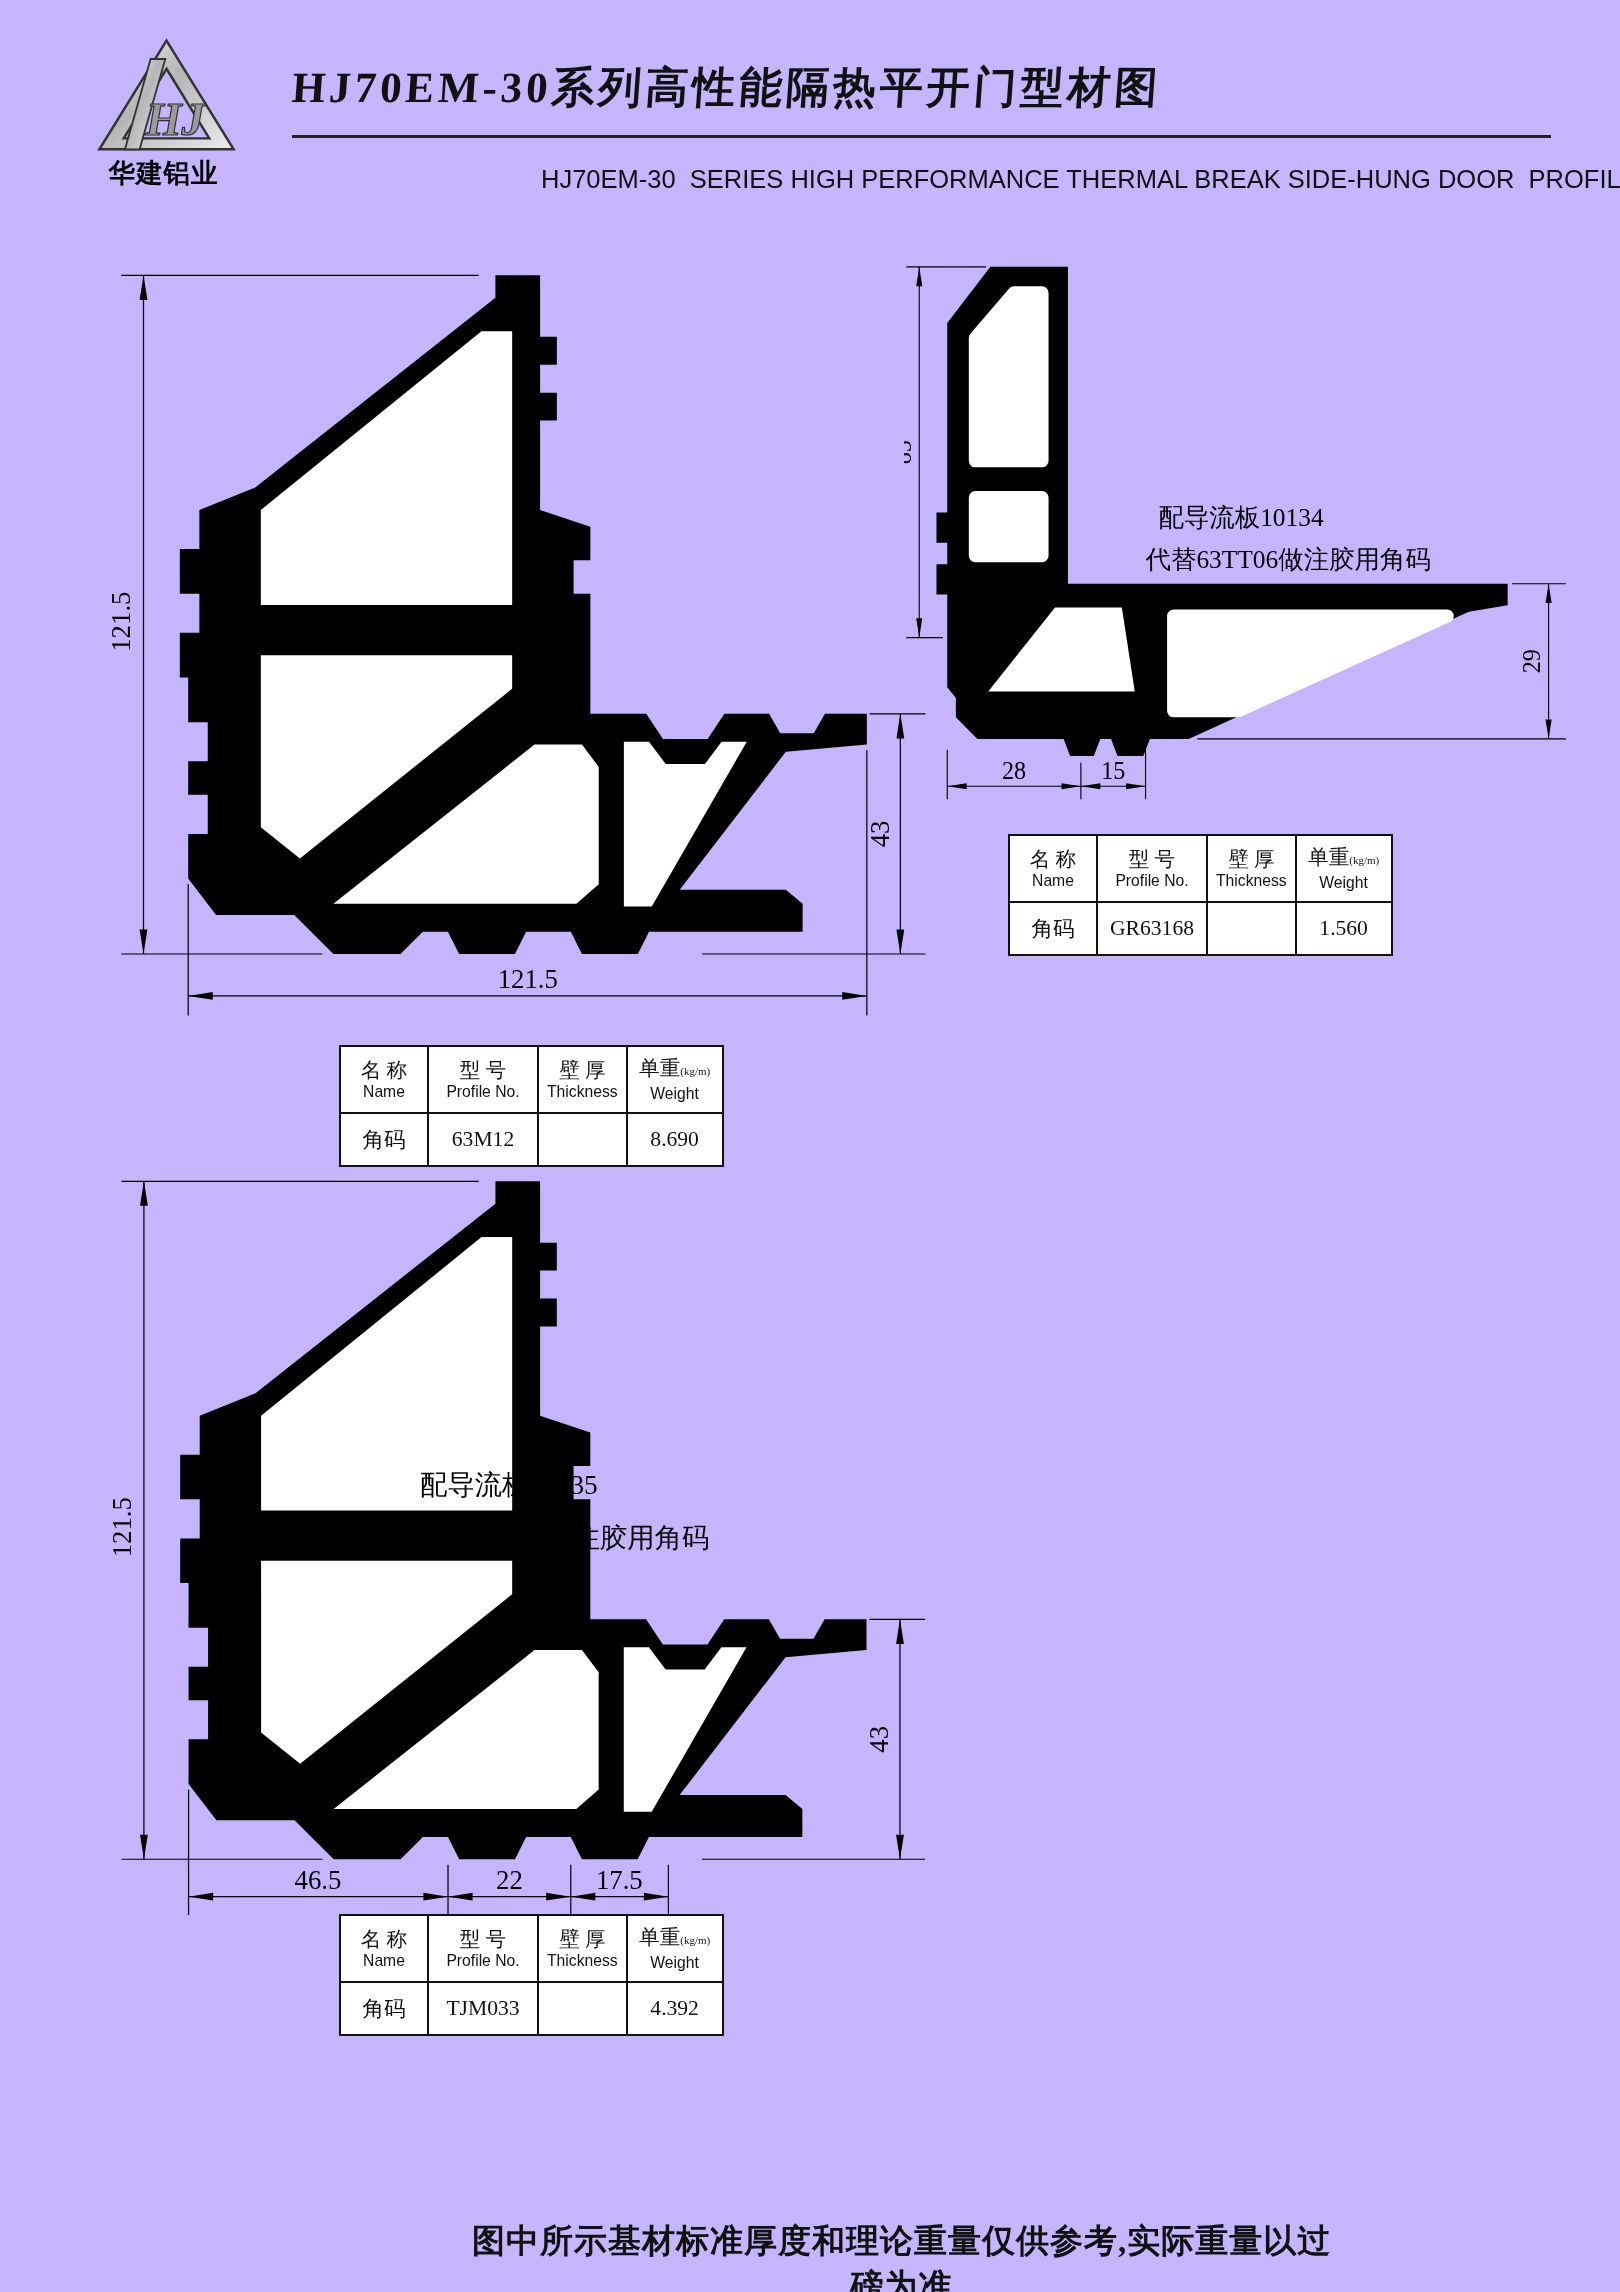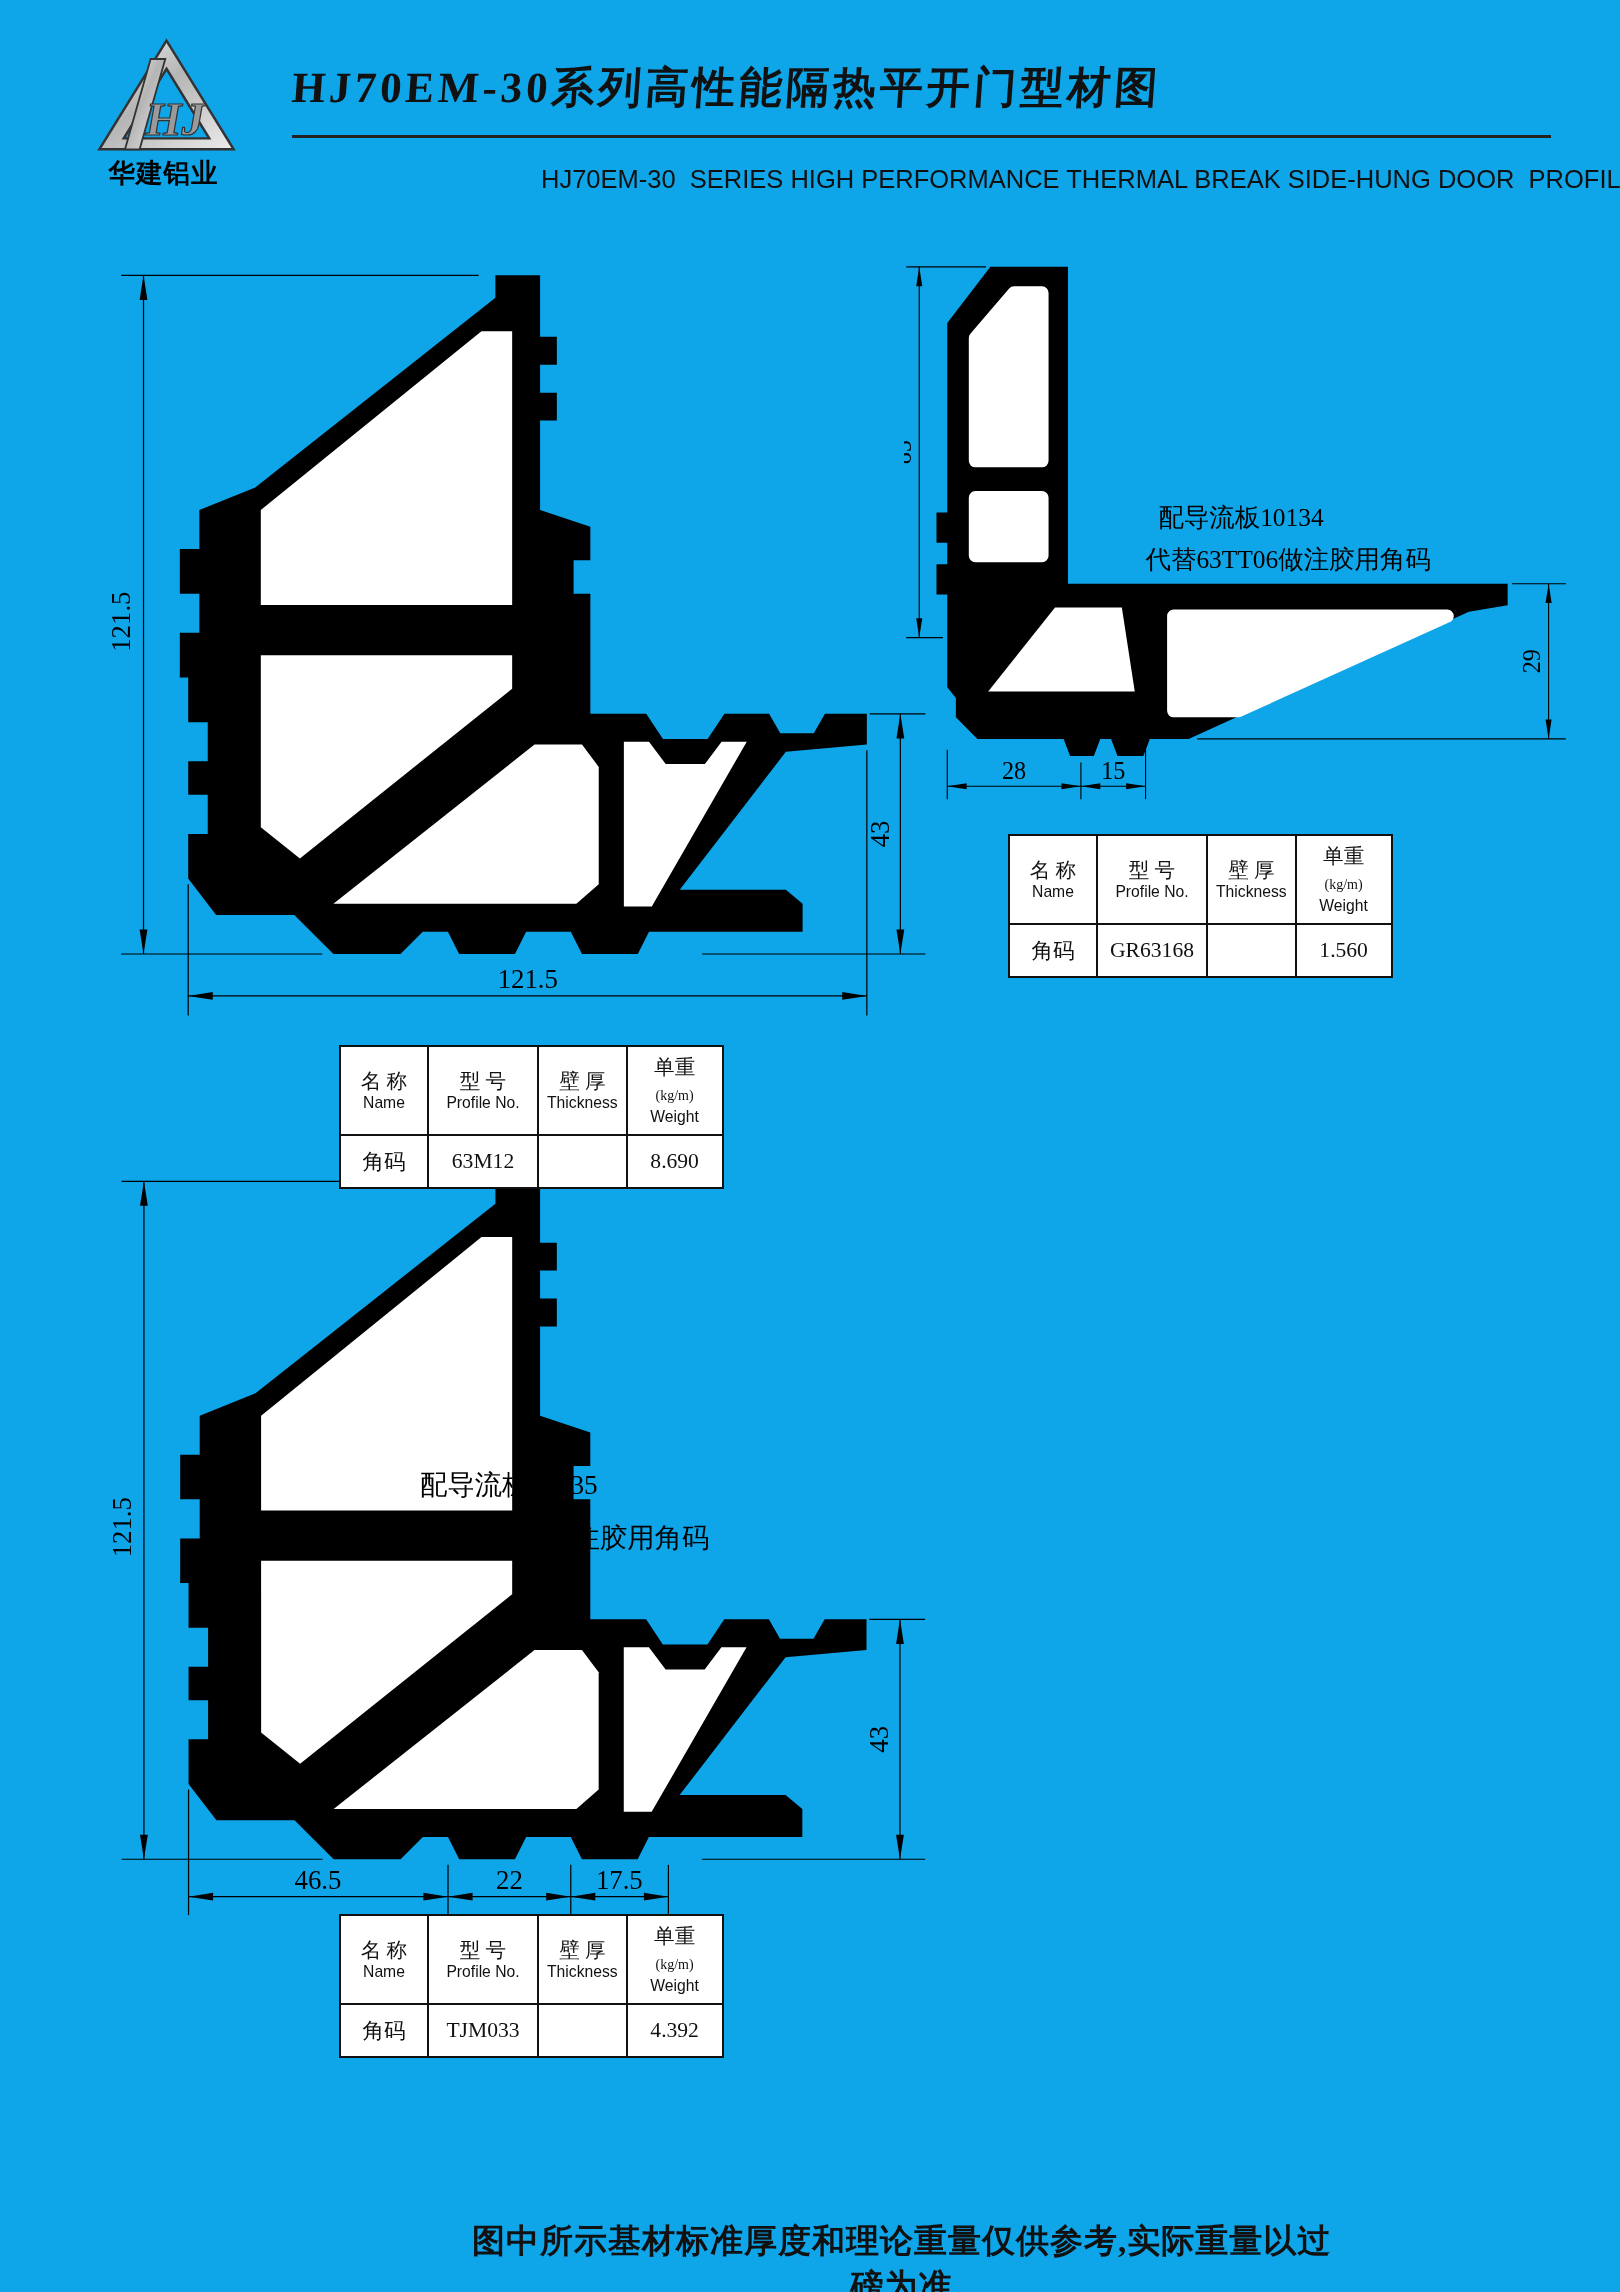--- a/index.html
+++ b/index.html
@@ -1,34 +1,34 @@
 <!DOCTYPE html>
 <html><head>
 <meta charset="utf-8">
 <style>
   html,body{margin:0;padding:0;background:#888;}
-  .page{position:relative;width:1620px;height:2293px;background:#0ea5e9;margin:0 auto;
+  .page{position:relative;width:1620px;height:2293px;background:#c4b5fd;margin:0 auto;
         font-family:"Liberation Serif",serif;color:#111;overflow:hidden;}
   .abs{position:absolute;}
   
   .logo-text{position:absolute;left:83px;top:155px;width:161px;text-align:center;
              font-weight:bold;font-size:26.5px;letter-spacing:1px;color:#000;}
   .page-title{position:absolute;left:292px;top:59px;font-weight:bold;font-size:43px;
               letter-spacing:3.9px;transform:skewX(-4deg);white-space:nowrap;}
   .title-rule{position:absolute;left:292px;top:135px;width:1259px;height:2.9px;background:#222;}
   .page-subtitle{position:absolute;left:541px;top:165px;font-family:"Liberation Sans",sans-serif;
                  font-size:25.5px;white-space:pre;color:#111;}
   
   table.spec{position:absolute;border-collapse:collapse;table-layout:fixed;background:#fff;}
   table.spec th,table.spec td{border:2.3px solid #111;padding:8px;text-align:center;vertical-align:middle;}
   table.spec th{height:49px;font-weight:normal;}
   table.spec td{height:35px;font-family:"Liberation Serif",serif;font-size:21.6px;}
   .spec .cn{display:block;font-size:20.6px;line-height:25.5px;font-family:"Liberation Serif",serif;}
   .spec .en{display:block;font-size:15.7px;line-height:17.6px;font-family:"Liberation Sans",sans-serif;}
-  .spec .unit{font-size:14px;}
+  .spec .unit{font-size:11px;}
   
   text.dim{font-family:"Liberation Serif",serif;}
   text.note{font-family:"Liberation Serif",serif;}
   .footer-note{position:absolute;left:470px;top:2219px;width:863px;text-align:center;
                font-weight:bold;font-size:33px;letter-spacing:1px;}
 </style>
 </head>
 <body>
 
 <div class="page">

